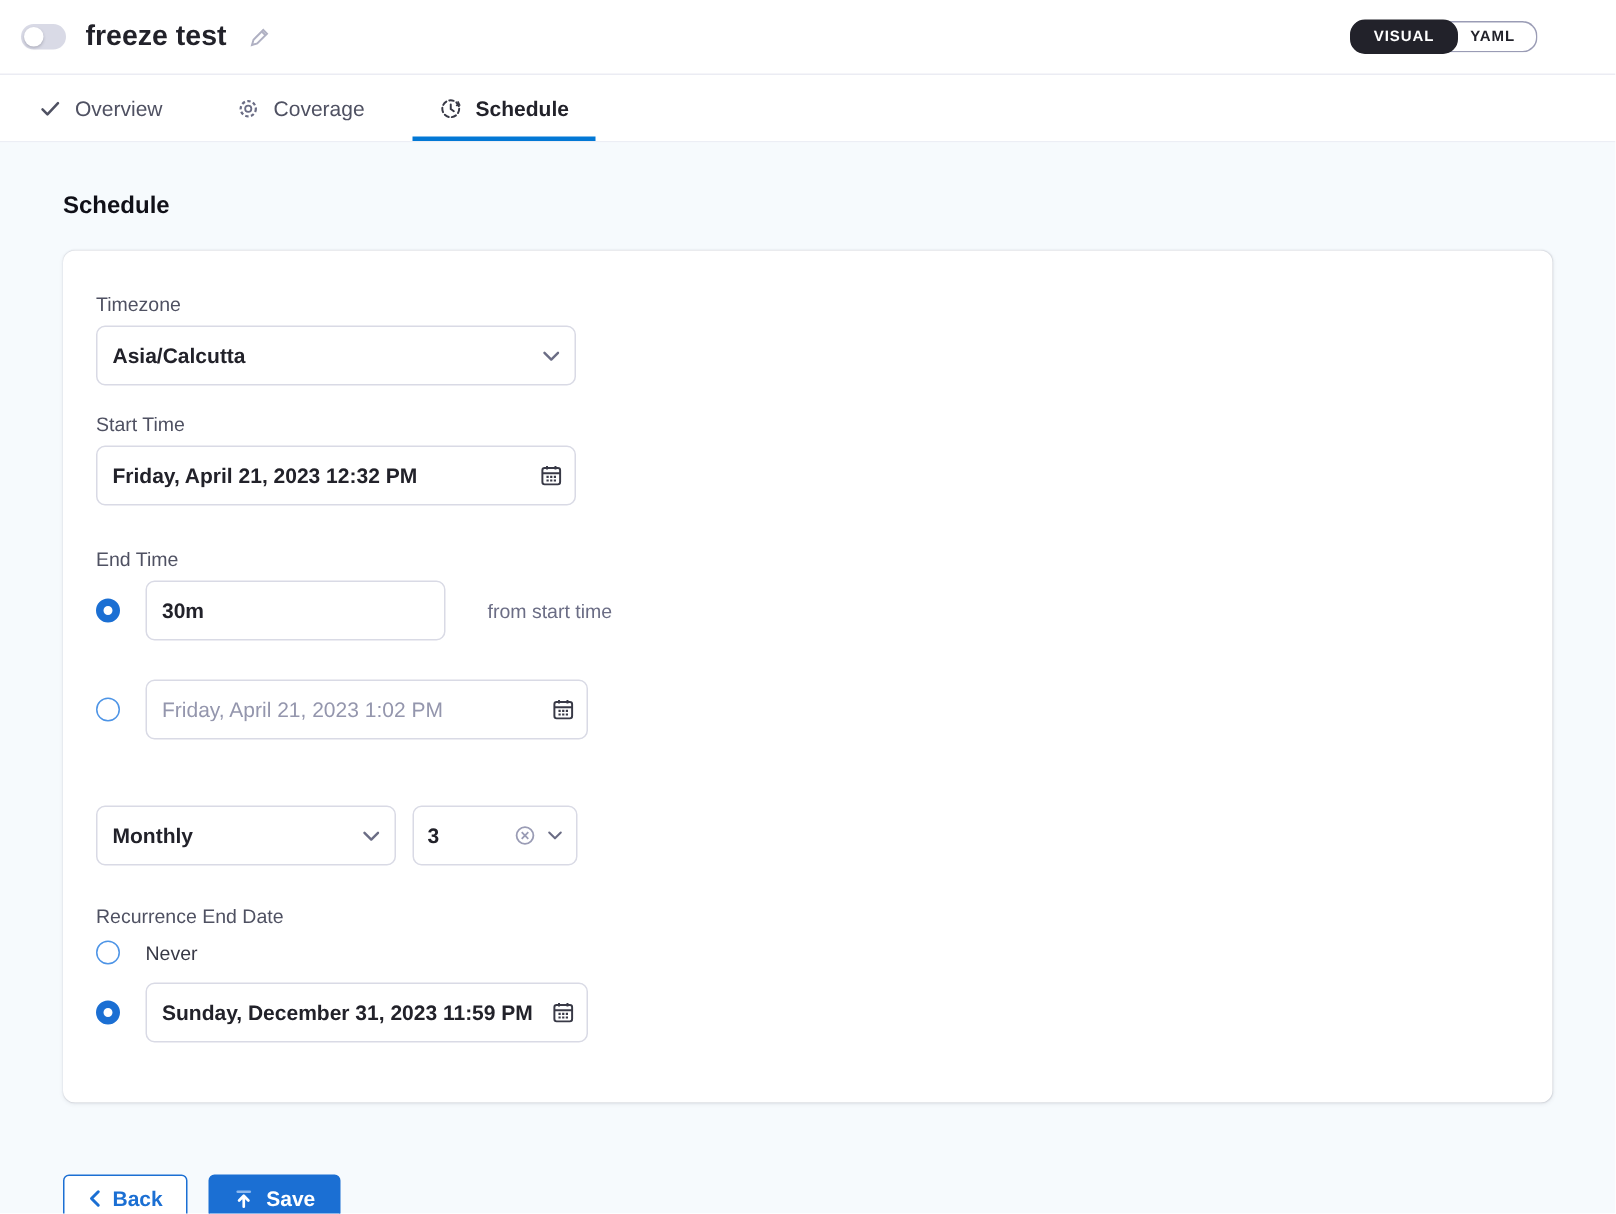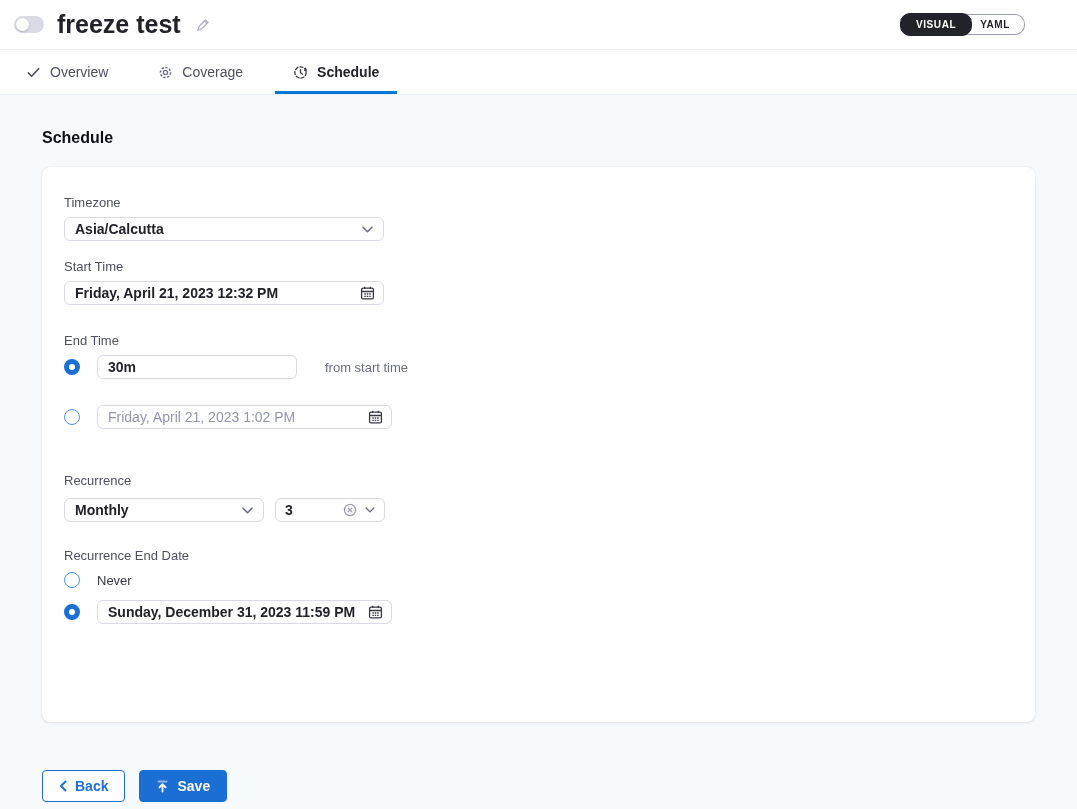--- a/index.html
+++ b/index.html
@@ -29,21 +29,21 @@
     flex: 0 0 auto;
   }
   .toggle .knob {
     position: absolute; top: 2px; left: 2px;
     width: 13px; height: 13px;
     border-radius: 50%;
     background: #fff;
     box-shadow: 0 1px 2px rgba(40,41,61,.25);
   }
   .page-title {
-    font-size: 25px;
+    font-size: 19px;
     font-weight: bold;
     color: #22222a;
     margin: 0 14px 0 13px;
   }
   .edit-icon { display: inline-flex; cursor: pointer; }
   .spacer { flex: 1; }
 
   .view-switcher { display: flex; align-items: center; margin-right: 32px; }
   .vs-visual {
     background: #22222a; color: #fff;
@@ -108,21 +108,21 @@
     padding: 28px 22px 40px 22px;
   }
 
   .field-label {
     font-size: 13px;
     color: #4f5162;
     margin-bottom: 7px;
   }
 
   .text-input, .select-box, .combo-box {
-    height: 24px;
+    height: 40px;
     border: 1px solid #d9dae5;
     border-radius: 6px;
     background: #fff;
     font-family: "Liberation Sans", sans-serif;
     font-size: 14px;
     font-weight: 600;
     color: #22222a;
   }
   .text-input { padding: 0 10px; outline: none; width: 100%; }
   .text-input.muted { color: #9496ad; font-weight: 400; }
@@ -276,21 +276,20 @@
             <rect x="1.7" y="2.7" width="12.6" height="11.6" rx="1.6"></rect>
             <path d="M1.7 6.4h12.6"></path>
             <path d="M5 1.2v2.6M11 1.2v2.6"></path>
             <path d="M4.6 9h1.6M7.2 9h1.6M9.8 9h1.6M4.6 11.6h1.6M7.2 11.6h1.6M9.8 11.6h1.6" stroke-width="1.5"></path>
           </svg>
         </button>
       </span>
     </div>
 
     
-    <div class="field-label" style="margin-bottom:10px;">Recurrence</div>
     <div style="display:flex; gap:11px; margin-bottom:26px;">
       <div class="select-box w200">
         <span>Monthly</span>
         <span>
           <svg width="11" height="7" viewBox="0 0 11 7" fill="none" stroke="#6b6d85" stroke-width="1.6" stroke-linecap="round" stroke-linejoin="round">
               <path d="M1 1.2l4.5 4.5L10 1.2"></path>
             </svg>
         </span>
       </div>
       <div class="combo-box w110">

